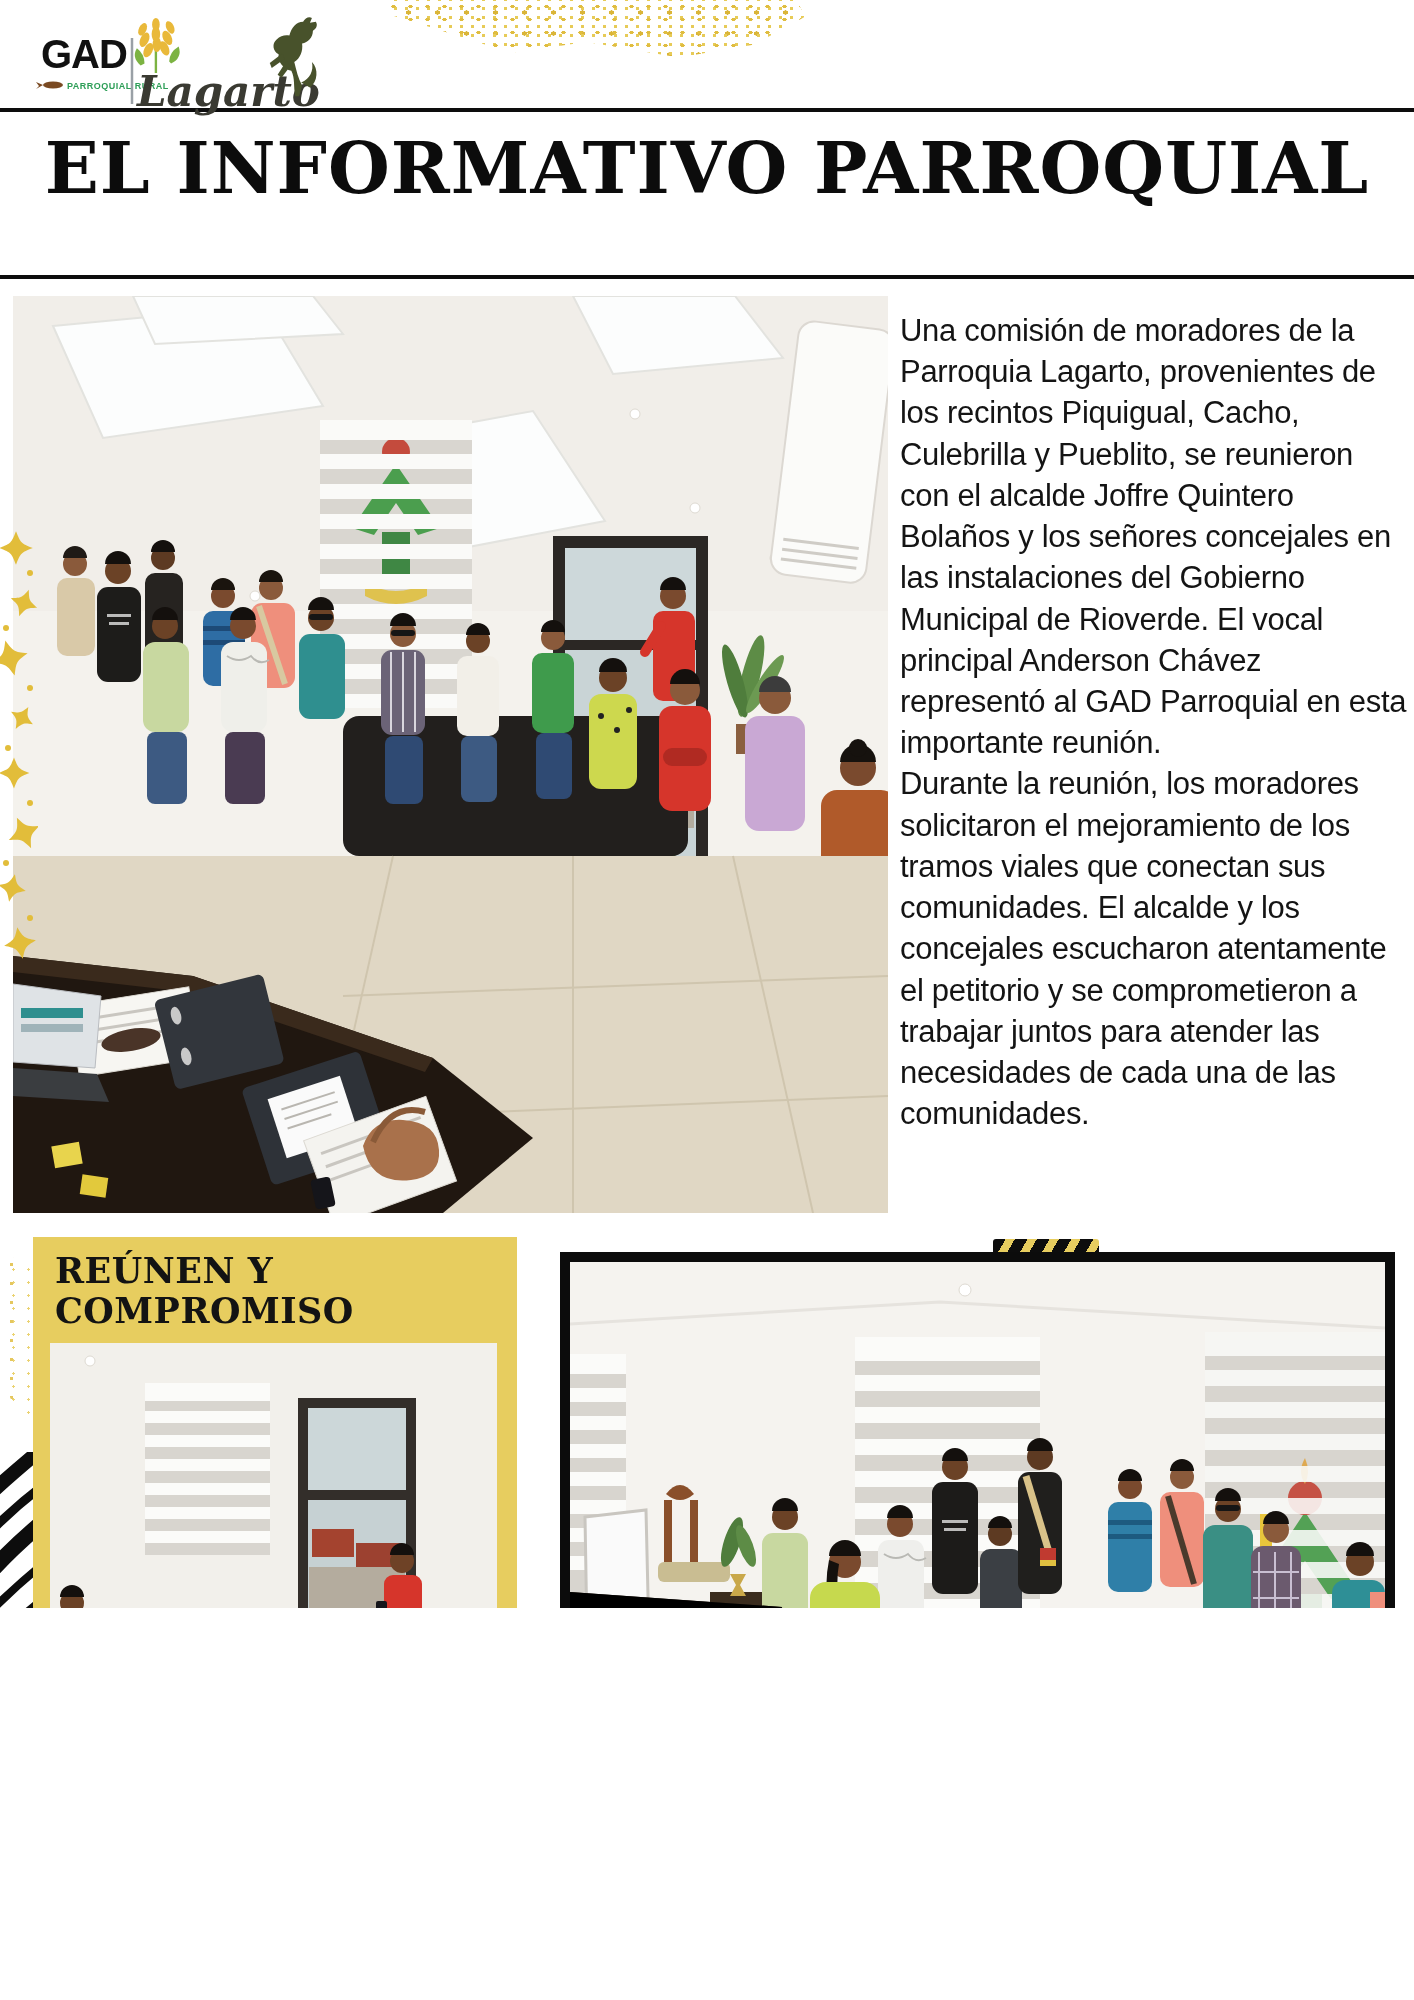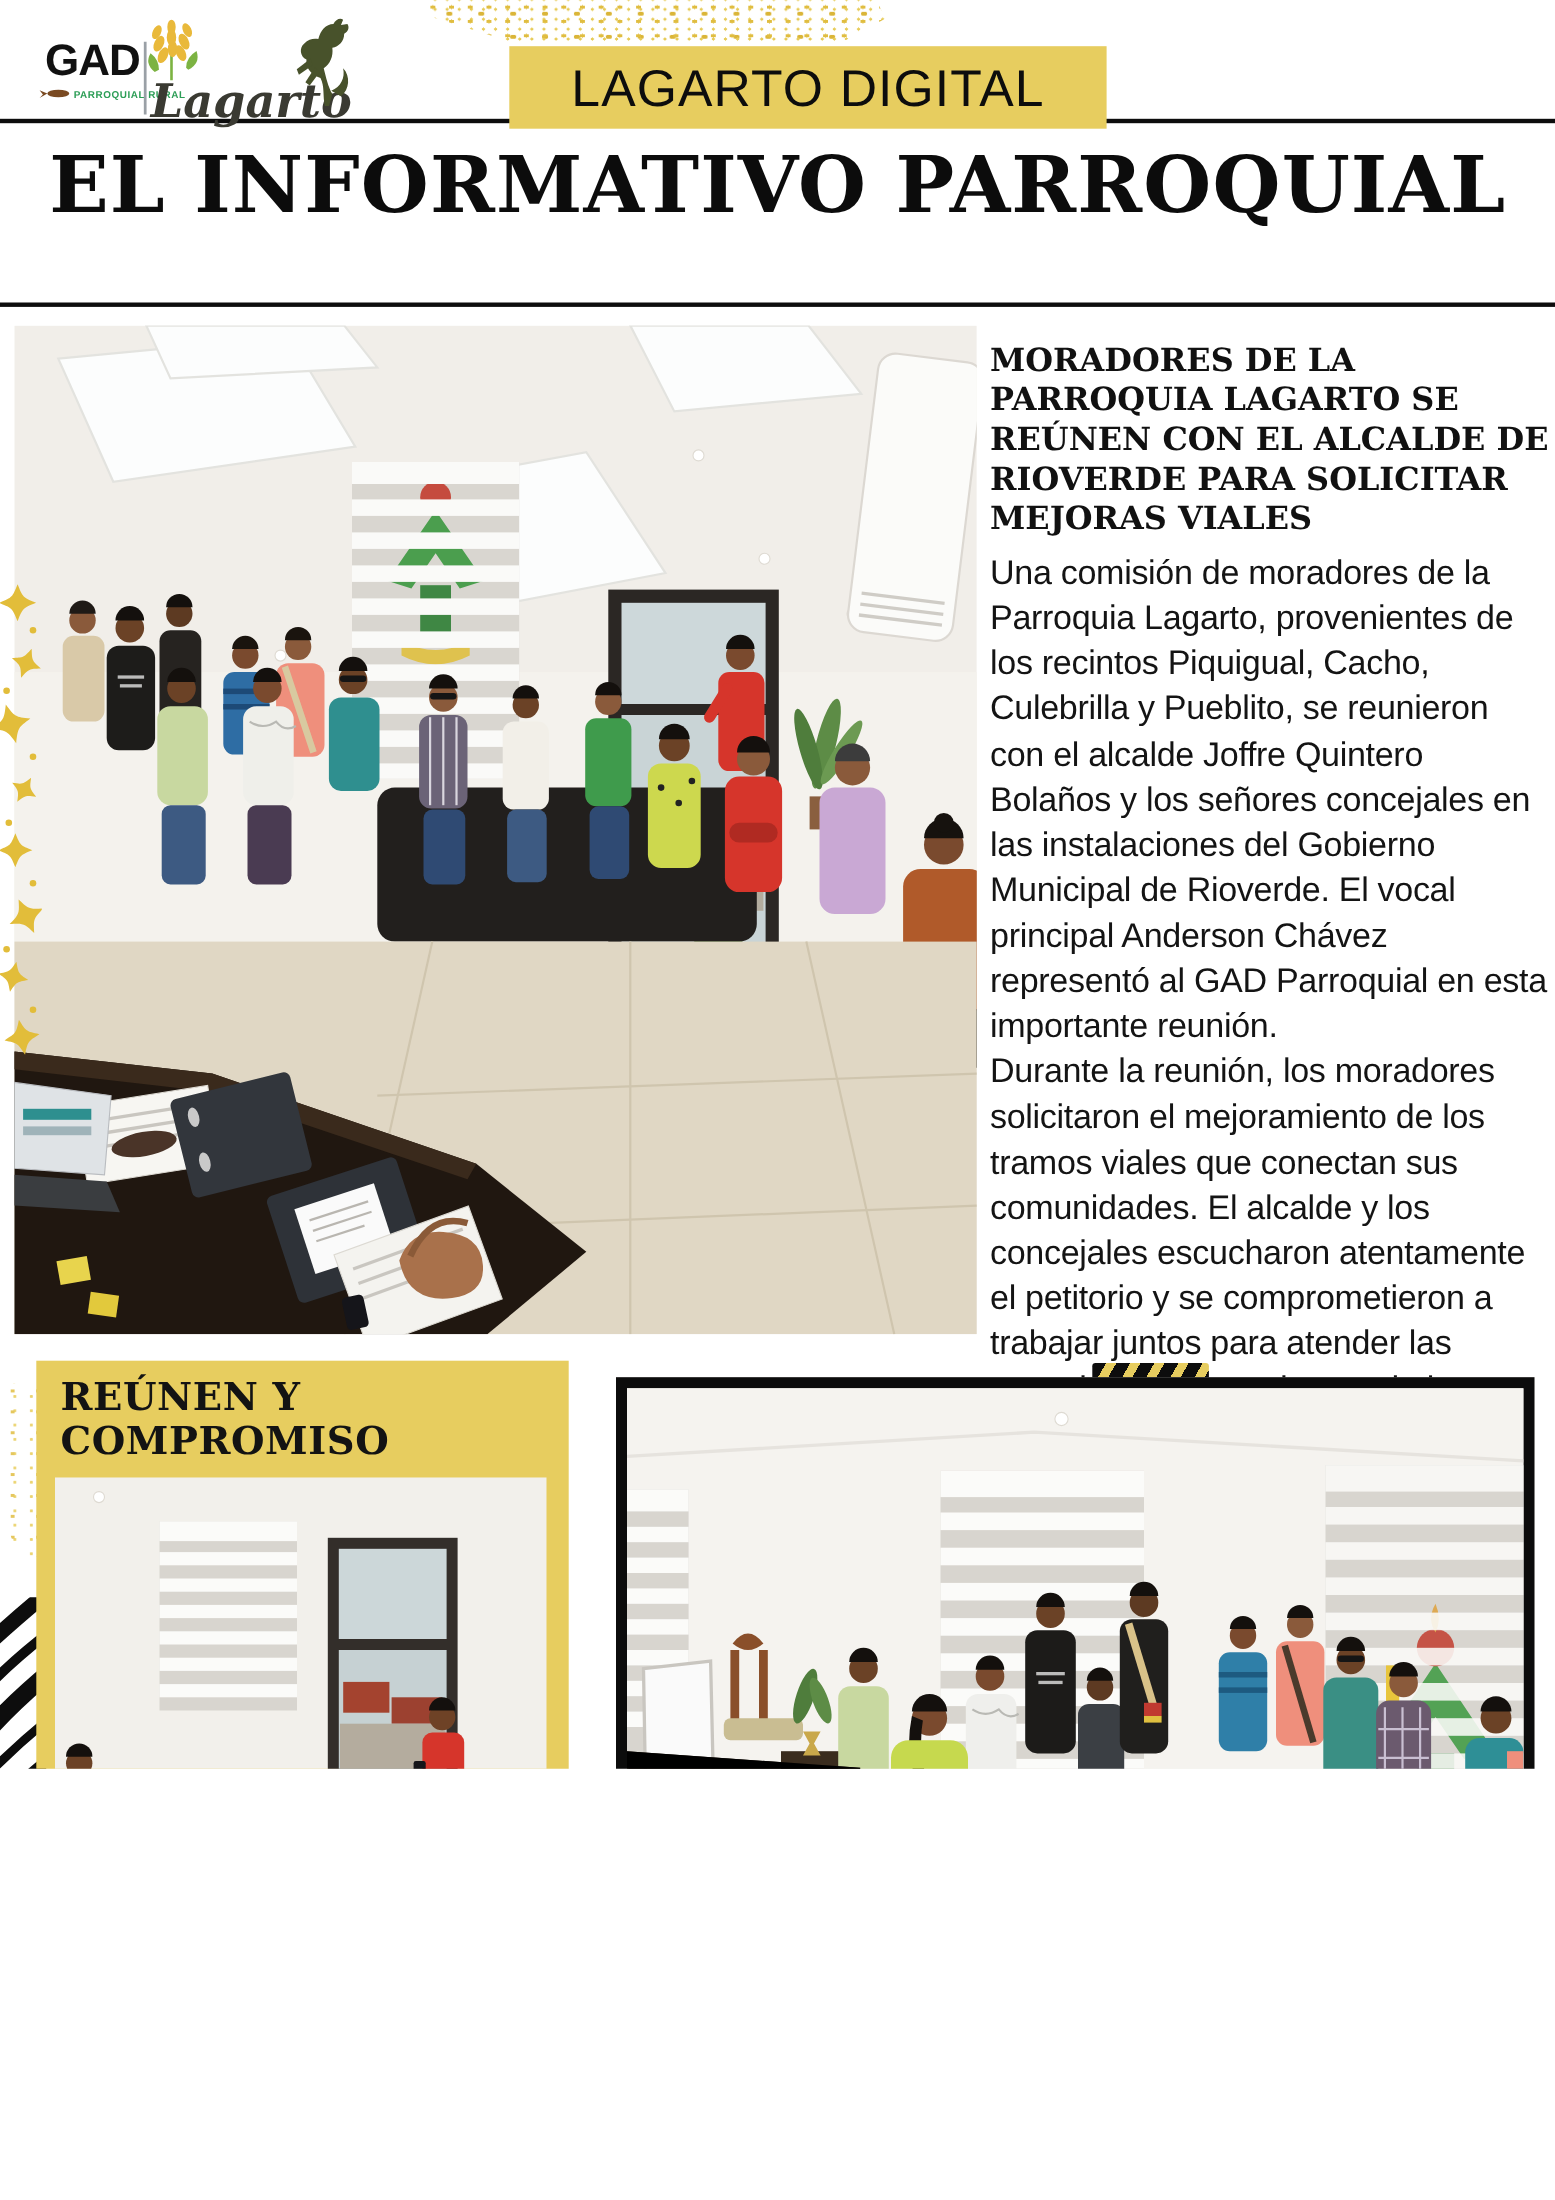--- a/index.html
+++ b/index.html
@@ -107,21 +107,20 @@
     </g>
     <text x="102" y="94" font-family="DejaVu Serif,serif" font-style="italic" font-weight="700" font-size="42" fill="#3a3a32">Lagarto</text>
     <g transform="translate(224,2) scale(0.98)" fill="#48522b">
       <path d="M37,84 C35,74 37,66 33,58 C25,56 19,49 20,41 C14,38 13,30 18,26 C22,22 27,21 31,22 C33,14 38,8 45,8 C47,4 51,2 54,4 L52,9 L58,8 C60,11 59,15 55,17 C55,24 50,29 44,30 C45,38 42,45 36,49 C38,57 40,66 44,73 L41,84 Z"></path>
       <path d="M24,40 L11,50 L13,55 L26,46 Z"></path>
       <path d="M28,48 L19,62 L23,65 L32,53 Z"></path>
       <path d="M43,70 C52,66 56,58 54,49 C61,56 60,69 52,75 Z"></path>
     </g>
   </svg>
 
-  <div class="banner">LAGARTO DIGITAL</div>
 
   <div class="main-title">EL INFORMATIVO PARROQUIAL</div>
 
 
   <svg class="photo-main" viewBox="0 0 875 917" role="img" aria-label="Reunión de moradores de la Parroquia Lagarto con autoridades en la sala del Gobierno Municipal de Rioverde">
     <rect width="875" height="917" fill="#f1eee9"></rect>
     <rect y="315" width="875" height="290" fill="#f4f2ed"></rect>
 
     <g stroke="#e3e3df" stroke-width="2" fill="#fcfdfd">
       <polygon points="40,30 250,10 310,110 90,142"></polygon>
@@ -331,21 +330,20 @@
         <circle cx="6" cy="100" r="3"></circle>
         <circle cx="30" cy="160" r="3"></circle>
       <circle cx="8" cy="220" r="3"></circle>
         <circle cx="30" cy="275" r="3"></circle>
         <circle cx="6" cy="335" r="3"></circle>
         <circle cx="30" cy="390" r="3"></circle>
     </g>
   </svg>
 
   <div class="article">
-    <h2>MORADORES DE LA PARROQUIA LAGARTO SE REÚNEN CON EL ALCALDE DE RIOVERDE PARA SOLICITAR MEJORAS VIALES</h2>
     <p>Una comisión de moradores de la Parroquia Lagarto, provenientes de los recintos Piquigual, Cacho, Culebrilla y Pueblito, se reunieron con el alcalde Joffre Quintero Bolaños y los señores concejales en las instalaciones del Gobierno Municipal de Rioverde. El vocal principal Anderson Chávez representó al GAD Parroquial en esta importante reunión.</p>
     <p>Durante la reunión, los moradores solicitaron el mejoramiento de los tramos viales que conectan sus comunidades. El alcalde y los concejales escucharon atentamente el petitorio y se comprometieron a trabajar juntos para atender las necesidades de cada una de las comunidades.</p>
   </div>
 
   <div class="gestion-panel">
     <h3>REÚNEN Y COMPROMISO</h3>
   </div>
 
   <svg class="photo-gestion" viewBox="0 0 447 522" role="img" aria-label="Vecinos sentados en la reunión con carpetas y documentos sobre la mesa">
     <rect width="447" height="522" fill="#f2f0eb"></rect>

